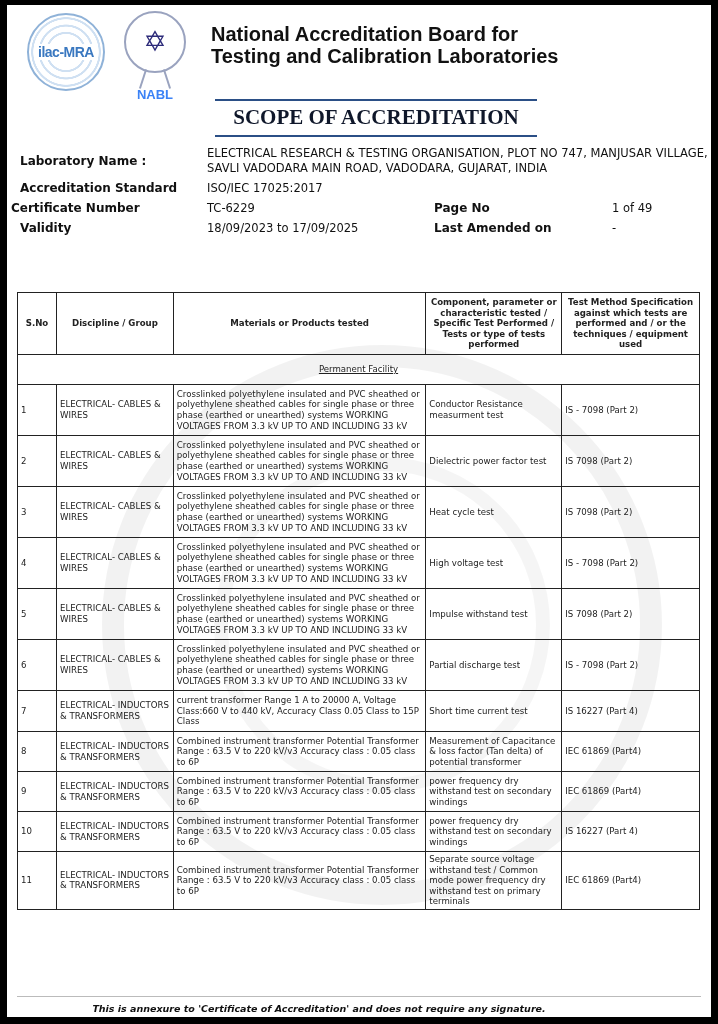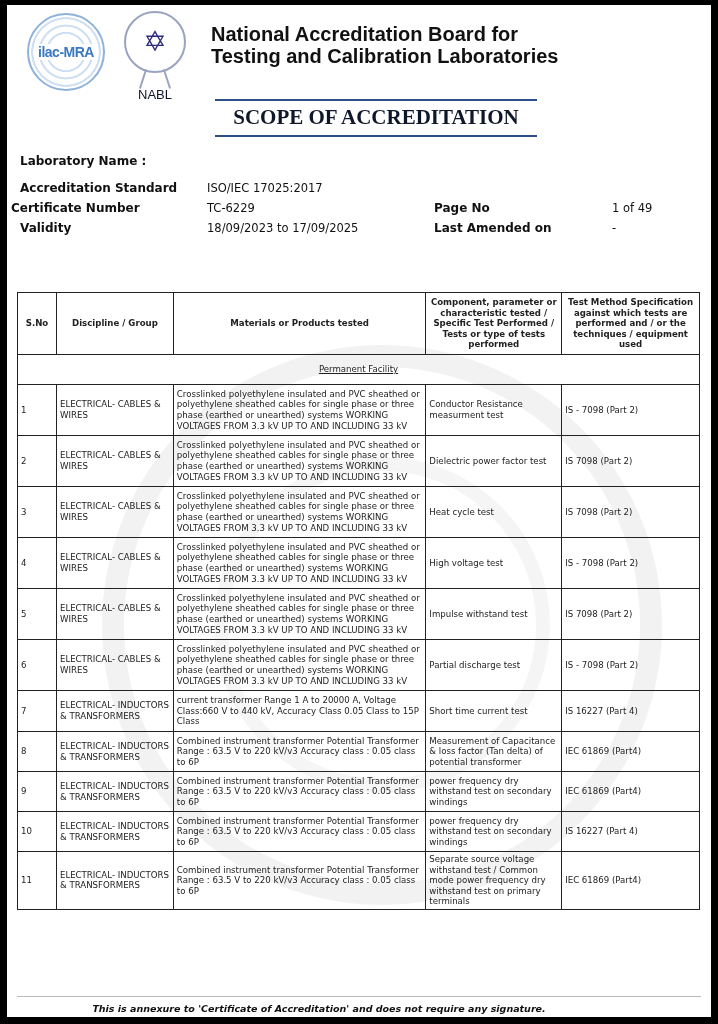--- a/index.html
+++ b/index.html
@@ -5,21 +5,21 @@
   html,body{margin:0;padding:0;}
   body{width:718px;height:1024px;background:#000;position:relative;overflow:hidden;font-family:"DejaVu Sans","Liberation Sans",sans-serif;}
   .page{position:absolute;left:7px;top:5px;width:704px;height:1012px;background:#fff;overflow:hidden;}
   .watermark{position:absolute;left:95px;top:340px;width:560px;height:560px;border-radius:50%;border:22px solid rgba(0,0,0,0.05);box-sizing:border-box;pointer-events:none;}
   .watermark:after{content:"";position:absolute;left:90px;top:90px;width:336px;height:336px;border-radius:50%;border:14px solid rgba(0,0,0,0.04);box-sizing:border-box;}
   .logo-ilac{position:absolute;left:20px;top:8px;width:78px;height:78px;border-radius:50%;background:radial-gradient(circle,#fff 0 34%,#cfe0f2 35% 38%,#fff 39% 48%,#cfe0f2 49% 52%,#fff 53% 62%,#cfe0f2 63% 66%,#fff 67% 100%);border:2px solid #8fb2d8;box-sizing:border-box;display:flex;align-items:center;justify-content:center;}
   .logo-ilac span{font-family:"Liberation Sans",sans-serif;font-weight:bold;font-size:14px;color:#3a78c0;background:#fff;padding:0 1px;letter-spacing:-0.5px;}
   .logo-nabl{position:absolute;left:115px;top:4px;width:66px;height:100px;}
   .nabl-ring{position:absolute;left:2px;top:2px;width:62px;height:62px;border-radius:50%;border:2px solid #9aa3bf;box-sizing:border-box;display:flex;align-items:center;justify-content:center;}
   .nabl-star{font-size:28px;color:#2d2b7a;line-height:1;}
-  .nabl-text{position:absolute;left:0;top:78px;width:66px;text-align:center;font-family:"Liberation Sans",sans-serif;font-weight:normal;font-size:13px;color:#0f172a;}
+  .nabl-text{position:absolute;left:0;top:78px;width:66px;text-align:center;font-family:"Liberation Sans",sans-serif;font-weight:bold;font-size:13px;color:#3b82f6;}
   .ribbon{position:absolute;top:60px;width:2px;height:20px;background:#9aa3bf;}
   .org-title{position:absolute;left:204px;top:10px;font-family:"Liberation Sans",sans-serif;font-weight:bold;font-size:20px;line-height:22px;color:#111;margin-top:8px;}
   .scope{position:absolute;left:208px;top:94px;width:322px;text-align:center;border-top:2px solid #2b4f86;border-bottom:2px solid #2b4f86;padding:4px 0 5px 0;}
   .scope span{font-family:"Liberation Serif",serif;font-weight:bold;font-size:21px;color:#0f172a;}
   .info{position:absolute;font-size:11.5px;color:#111;}
   .lbl{font-weight:bold;font-size:12px;}
   table.scope-table{position:absolute;left:10px;top:287px;width:683px;border-collapse:collapse;font-size:8.6px;color:#222;}
   table.scope-table td, table.scope-table th{border:1.5px solid #222;padding:2px 3px;vertical-align:middle;line-height:10.6px;}
   table.scope-table th{font-weight:bold;text-align:center;font-size:8.6px;}
   .facility td{text-align:center;}
@@ -48,20 +48,24 @@
   <div class="org-title">
     <div>National Accreditation Board for</div>
     <div>Testing and Calibration Laboratories</div>
   </div>
 
   <div class="scope">
     <span>SCOPE OF ACCREDITATION</span>
   </div>
 
   <div class="info lbl" style="left:13px;top:149px;">Laboratory Name :</div>
+  <div class="info" style="left:200px;top:141px;line-height:15px;">
+    <div>ELECTRICAL RESEARCH &amp; TESTING ORGANISATION, PLOT NO 747, MANJUSAR VILLAGE,</div>
+    <div>SAVLI VADODARA MAIN ROAD, VADODARA, GUJARAT, INDIA</div>
+  </div>
 
   <div class="info lbl" style="left:13px;top:176px;">Accreditation Standard</div>
   <div class="info" style="left:200px;top:176px;">ISO/IEC 17025:2017</div>
 
   <div class="info lbl" style="left:4px;top:196px;">Certificate Number</div>
   <div class="info" style="left:200px;top:196px;">TC-6229</div>
   <div class="info lbl" style="left:427px;top:196px;">Page No</div>
   <div class="info" style="left:605px;top:196px;">1 of 49</div>
 
   <div class="info lbl" style="left:13px;top:216px;">Validity</div>

